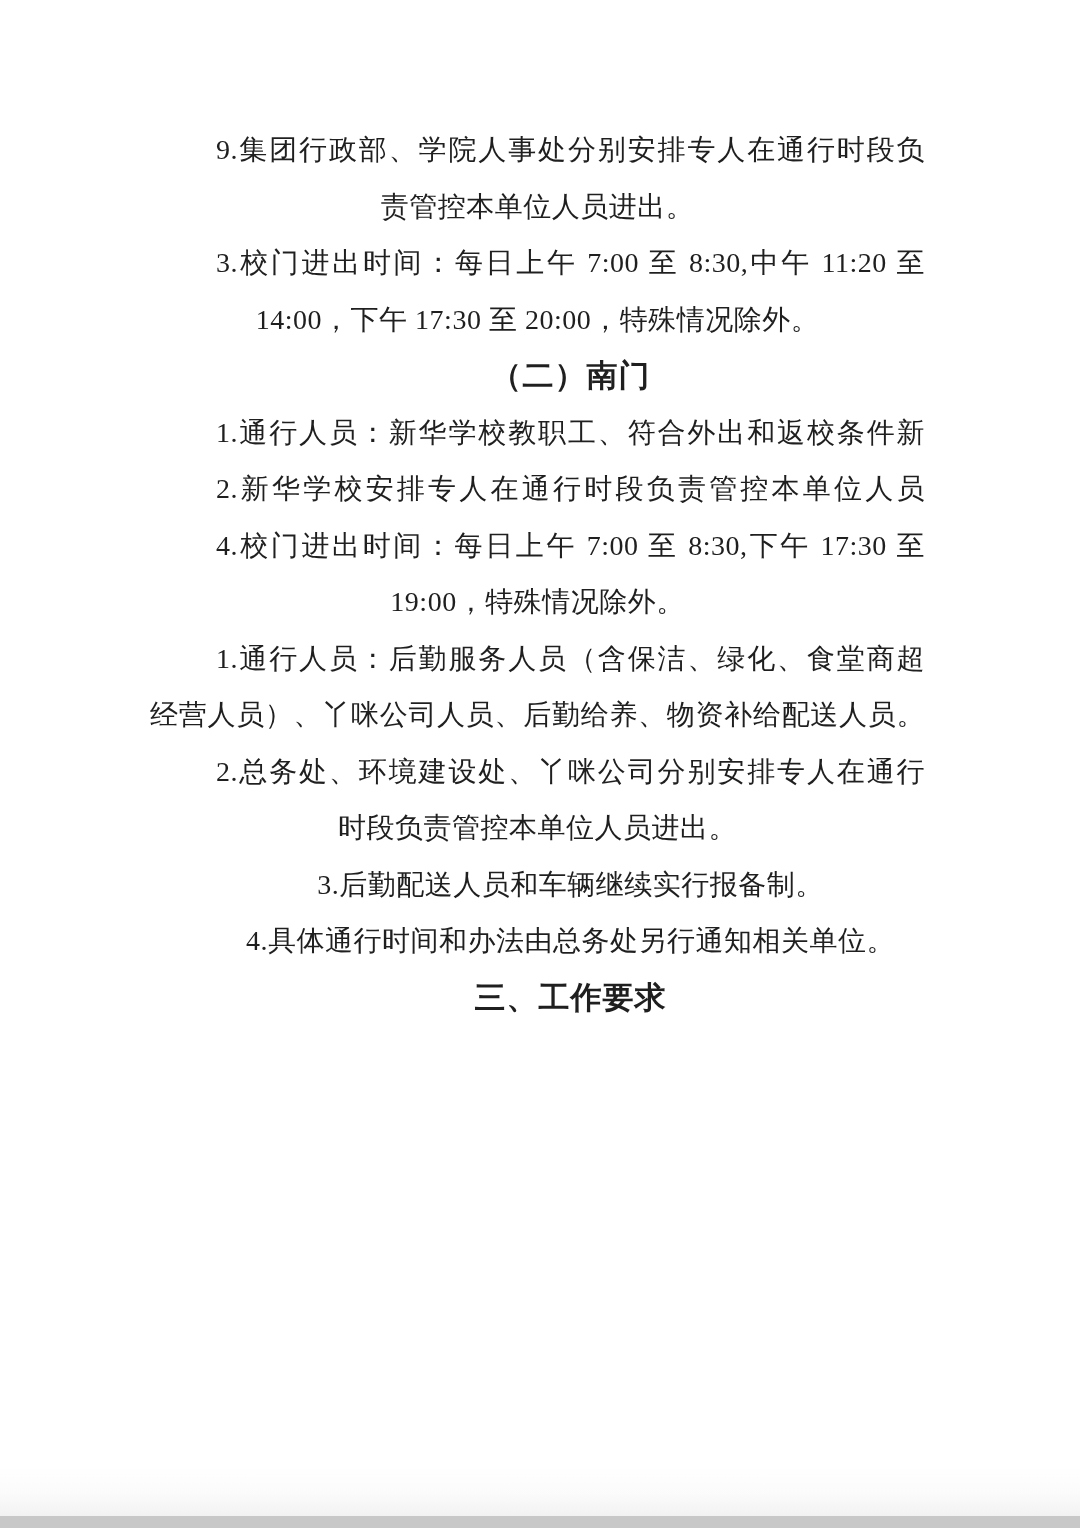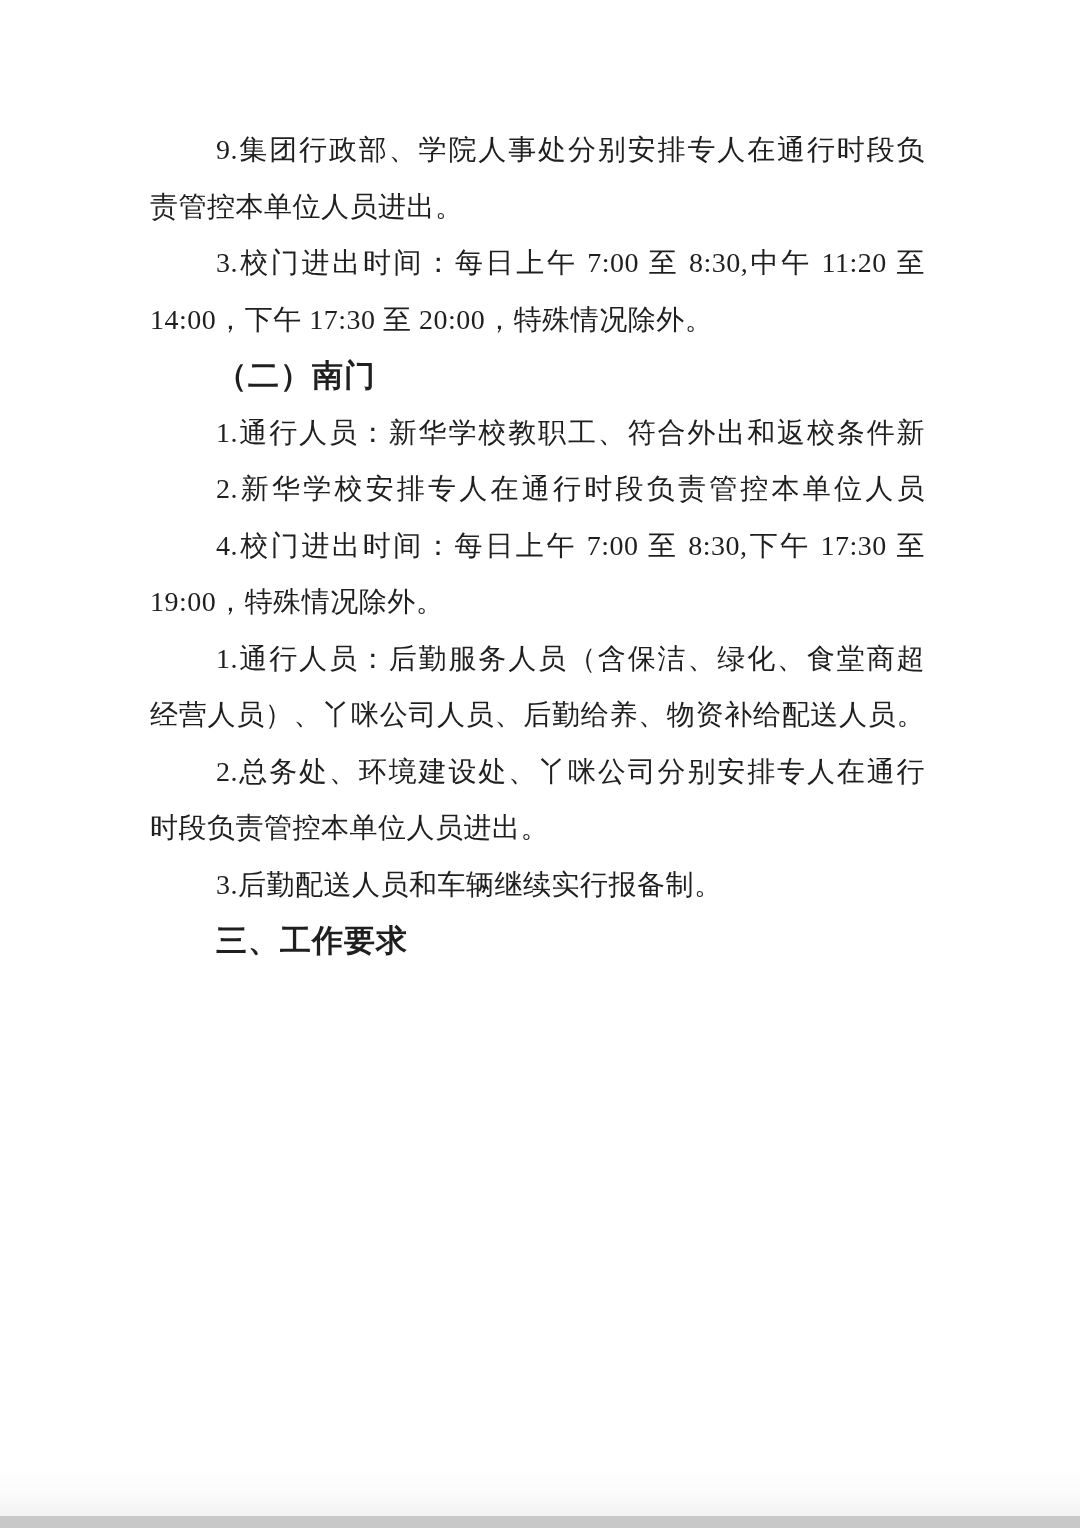--- a/index.html
+++ b/index.html
@@ -26,20 +26,21 @@
     width: 775px;
   }
   .line {
     height: 56.5px;
     line-height: 56.5px;
     font-size: 28px;
     color: var(--text-color, #1f1f1f);
     white-space: nowrap;
     overflow: hidden;
     letter-spacing: 0.5px;
+    text-align: center;
   }
   .line.indent {
     text-indent: 66px;
   }
   .line.justify {
     white-space: normal;
     text-align: justify;
     text-align-last: justify;
     text-justify: inter-character;
   }
@@ -86,18 +87,19 @@
       <div class="line heading indent">（二）南门</div>
       <div class="line body indent justify">1.通行人员：新华学校教职工、符合外出和返校条件新</div>
       <div class="line body indent justify">2.新华学校安排专人在通行时段负责管控本单位人员</div>
       <div class="line body indent justify">4.校门进出时间：每日上午 7:00 至 8:30,下午 17:30 至</div>
       <div class="line body">19:00，特殊情况除外。</div>
       <div class="line body indent justify">1.通行人员：后勤服务人员（含保洁、绿化、食堂商超</div>
       <div class="line body justify">经营人员）、丫咪公司人员、后勤给养、物资补给配送人员。</div>
       <div class="line body indent justify">2.总务处、环境建设处、丫咪公司分别安排专人在通行</div>
       <div class="line body">时段负责管控本单位人员进出。</div>
       <div class="line body indent">3.后勤配送人员和车辆继续实行报备制。</div>
+      <div class="line body indent">4.具体通行时间和办法由总务处另行通知相关单位。</div>
       <div class="line heading indent">三、工作要求</div>
     </div>
   <div class="bottom-shadow"></div>
   <div class="bottom-bar"></div>
   <div class="bottom-gap"></div>
 </div>
 
 </body></html>

